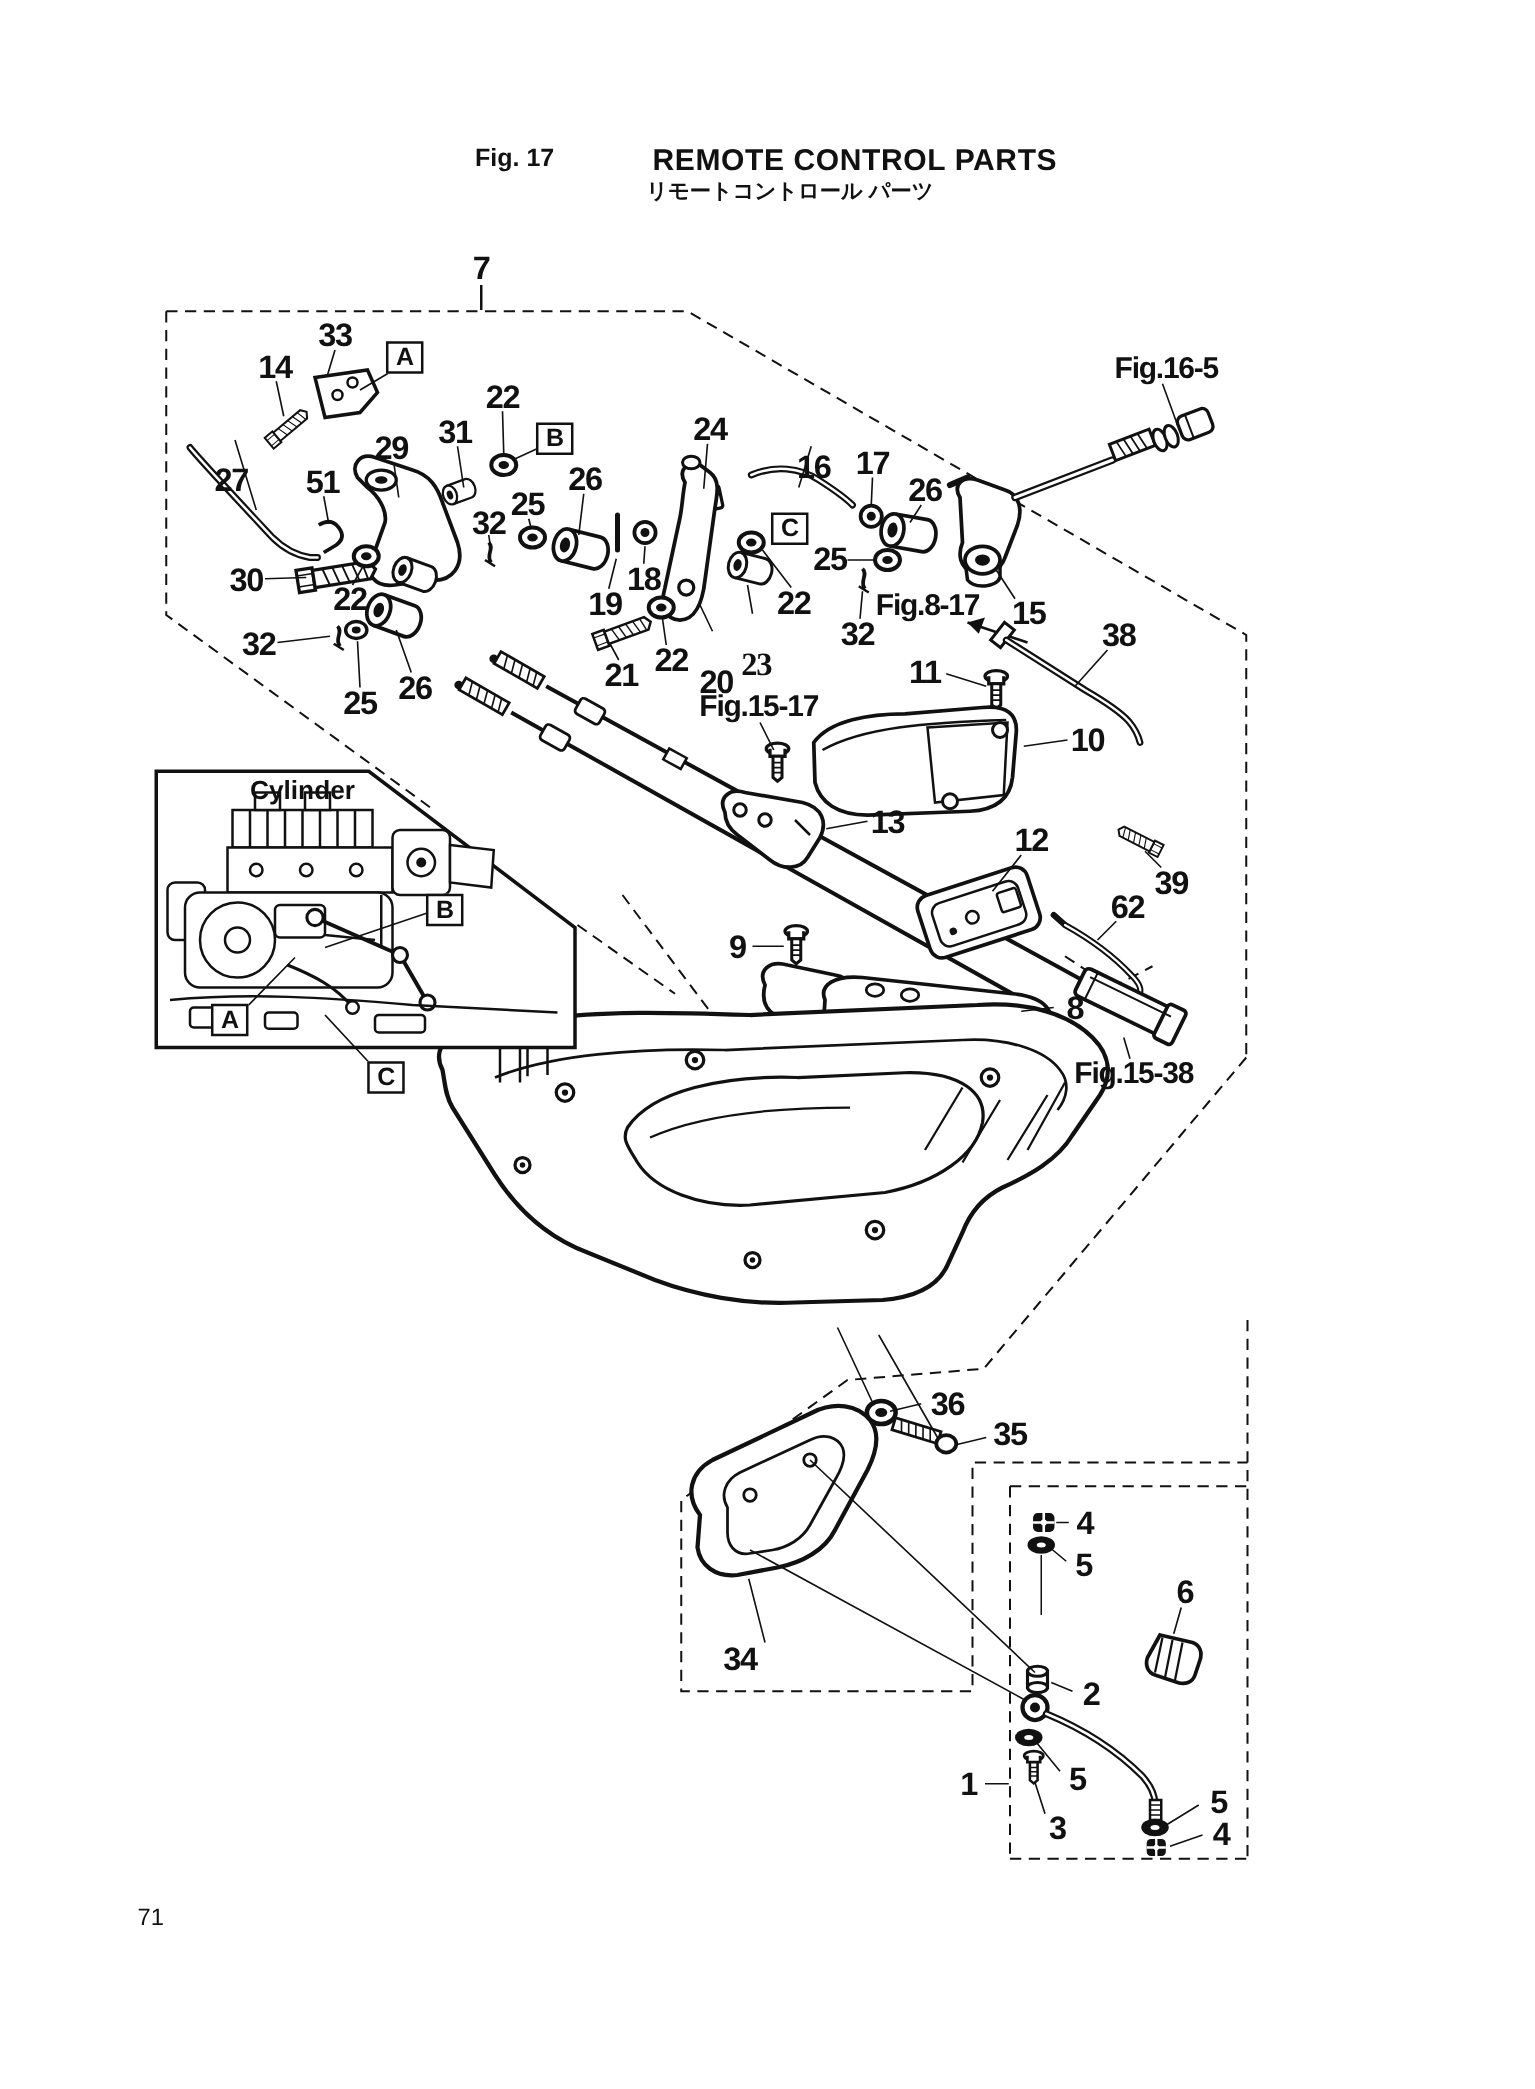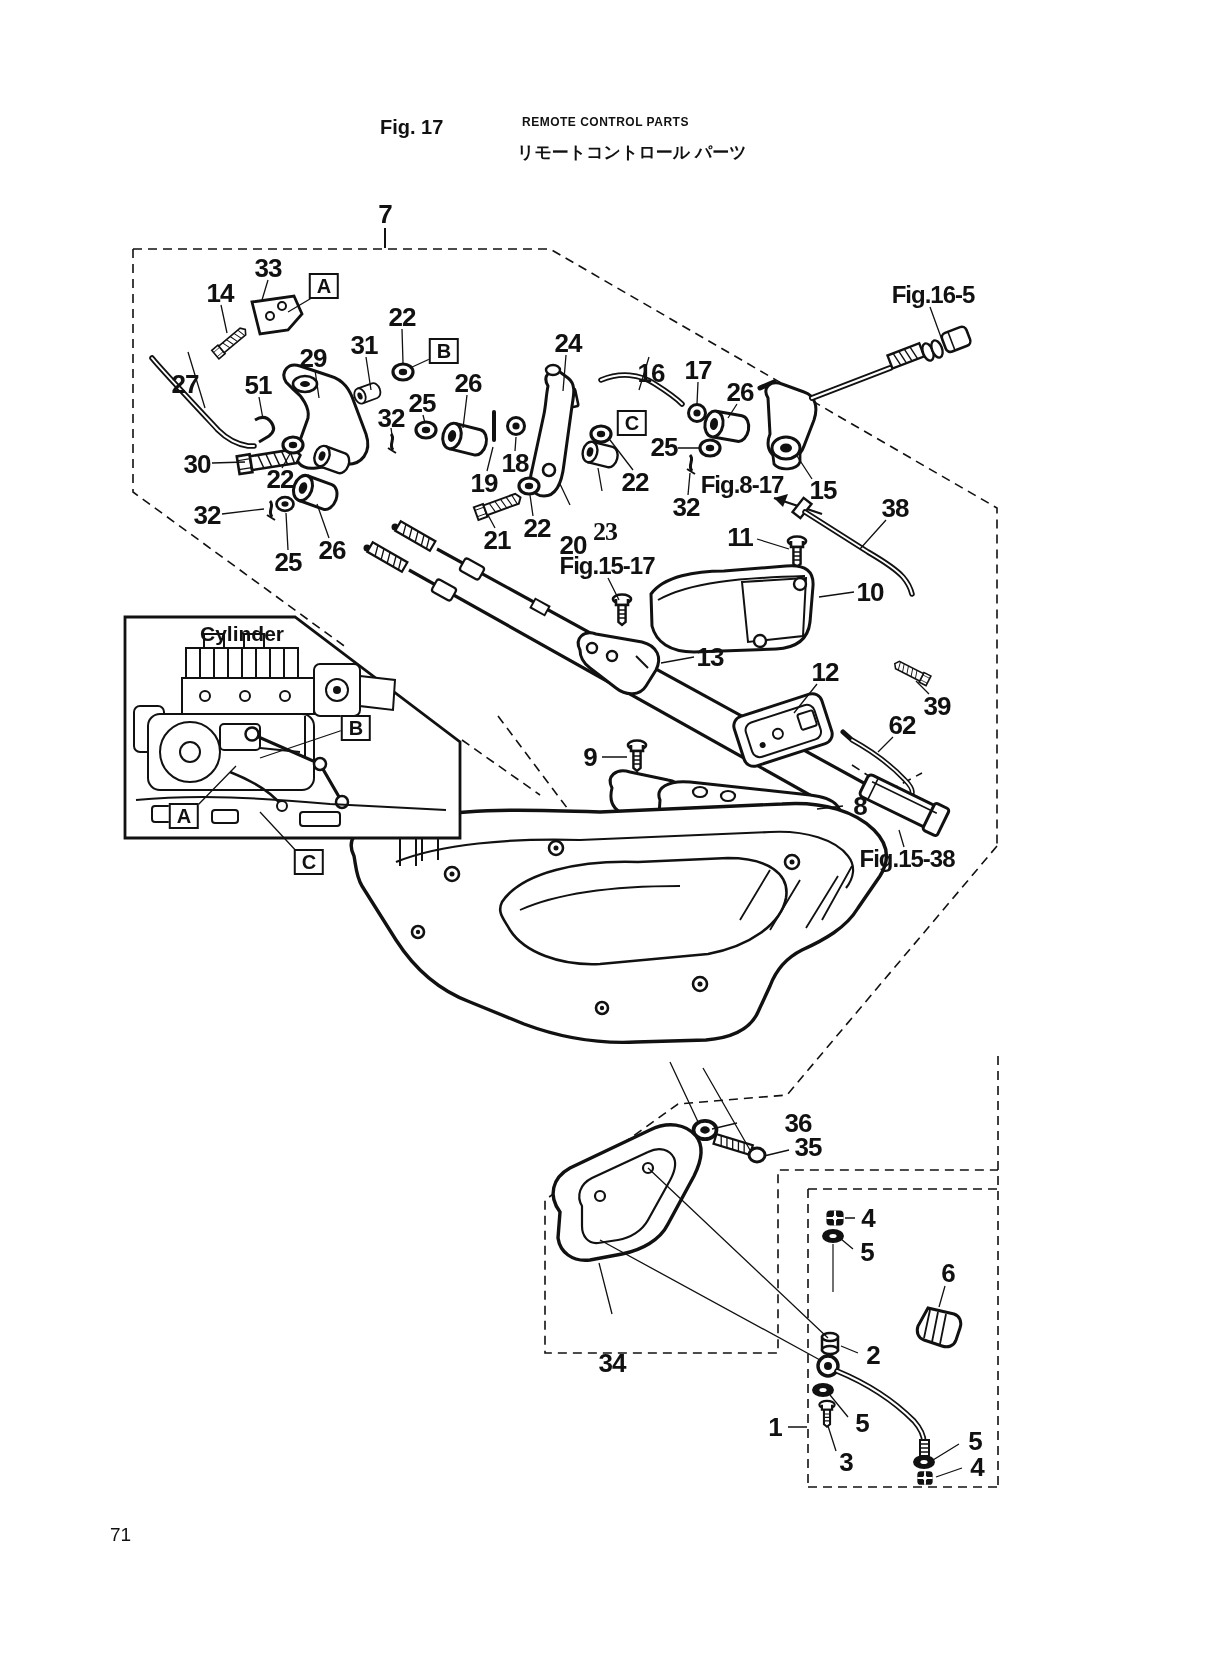--- a/index.html
+++ b/index.html
@@ -1,20 +1,20 @@
 <!DOCTYPE html>
 <html><head>
 <meta charset="utf-8">
 <style>
   html,body{margin:0;padding:0;background:#e8e8e8;}
   .page{position:relative;width:1228px;height:1671px;background:#fff;overflow:hidden;
         font-family:"Liberation Sans",sans-serif;color:#111;}
   .art{position:absolute;left:0;top:0;}
   .hdr-fig{position:absolute;left:380px;top:116px;font-size:20px;font-weight:bold;}
-  .hdr-en{position:absolute;left:522px;top:115px;font-size:12px;font-weight:bold;letter-spacing:.5px;}
+  .hdr-en{position:absolute;left:522px;top:115px;font-size:24px;font-weight:bold;letter-spacing:.5px;}
   .hdr-ja{position:absolute;left:517px;top:141px;font-size:17px;font-weight:bold;}
   .pageno{position:absolute;left:110px;top:1524px;font-size:19px;}
   #labels-layer{position:absolute;left:0;top:0;width:100%;height:100%;}
   .lbl{position:absolute;transform:translate(-50%,-50%);font-weight:bold;white-space:nowrap;
        line-height:1;background:transparent;}
   .lbl.num{font-size:26px;letter-spacing:-1px;}
   .lbl.ref{font-size:24px;letter-spacing:-1px;}
   .lbl.letter{font-size:20px;border:2.5px solid #111;padding:1px 6px;background:#fff;}
   .lbl.title{font-size:21px;letter-spacing:0;}
 </style>
@@ -391,27 +391,27 @@
       <div class="lbl num" style="left: 537px; top: 528px;">22</div>
       <div class="lbl num" style="left: 895px; top: 508px;">38</div>
       <div class="lbl num" style="left: 740px; top: 537px;">11</div>
       <div class="lbl num" style="left: 870px; top: 592px;">10</div>
       <div class="lbl num" style="left: 710px; top: 657px;">13</div>
       <div class="lbl num" style="left: 825px; top: 672px;">12</div>
       <div class="lbl num" style="left: 937px; top: 706px;">39</div>
       <div class="lbl num" style="left: 902px; top: 725px;">62</div>
       <div class="lbl num" style="left: 590px; top: 757px;">9</div>
       <div class="lbl num" style="left: 860px; top: 806px;">8</div>
-      <div class="lbl num" style="left: 758px; top: 1123px; margin-left: 40px;">36</div>
+      <div class="lbl num" style="left: 758px; top: 1123px;">36</div>
       <div class="lbl num" style="left: 808px; top: 1147px;">35</div>
       <div class="lbl num" style="left: 868px; top: 1218px;">4</div>
       <div class="lbl num" style="left: 867px; top: 1252px;">5</div>
       <div class="lbl num" style="left: 948px; top: 1273px;">6</div>
       <div class="lbl num" style="left: 873px; top: 1355px;">2</div>
-      <div class="lbl num" style="left: 612px; top: 1327px; margin-top: 36px;">34</div>
+      <div class="lbl num" style="left: 592px; top: 1327px;">34</div>
       <div class="lbl num" style="left: 775px; top: 1427px;">1</div>
       <div class="lbl num" style="left: 862px; top: 1423px;">5</div>
       <div class="lbl num" style="left: 846px; top: 1462px;">3</div>
       <div class="lbl num" style="left: 975px; top: 1441px;">5</div>
       <div class="lbl num" style="left: 977px; top: 1467px;">4</div>
       <div class="lbl ref" style="left: 933px; top: 295px;">Fig.16-5</div>
       <div class="lbl ref" style="left: 742px; top: 485px;">Fig.8-17</div>
       <div class="lbl ref" style="left: 607px; top: 566px;">Fig.15-17</div>
       <div class="lbl ref" style="left: 907px; top: 859px;">Fig.15-38</div>
       <div class="lbl letter" style="left: 324px; top: 286px;">A</div>

